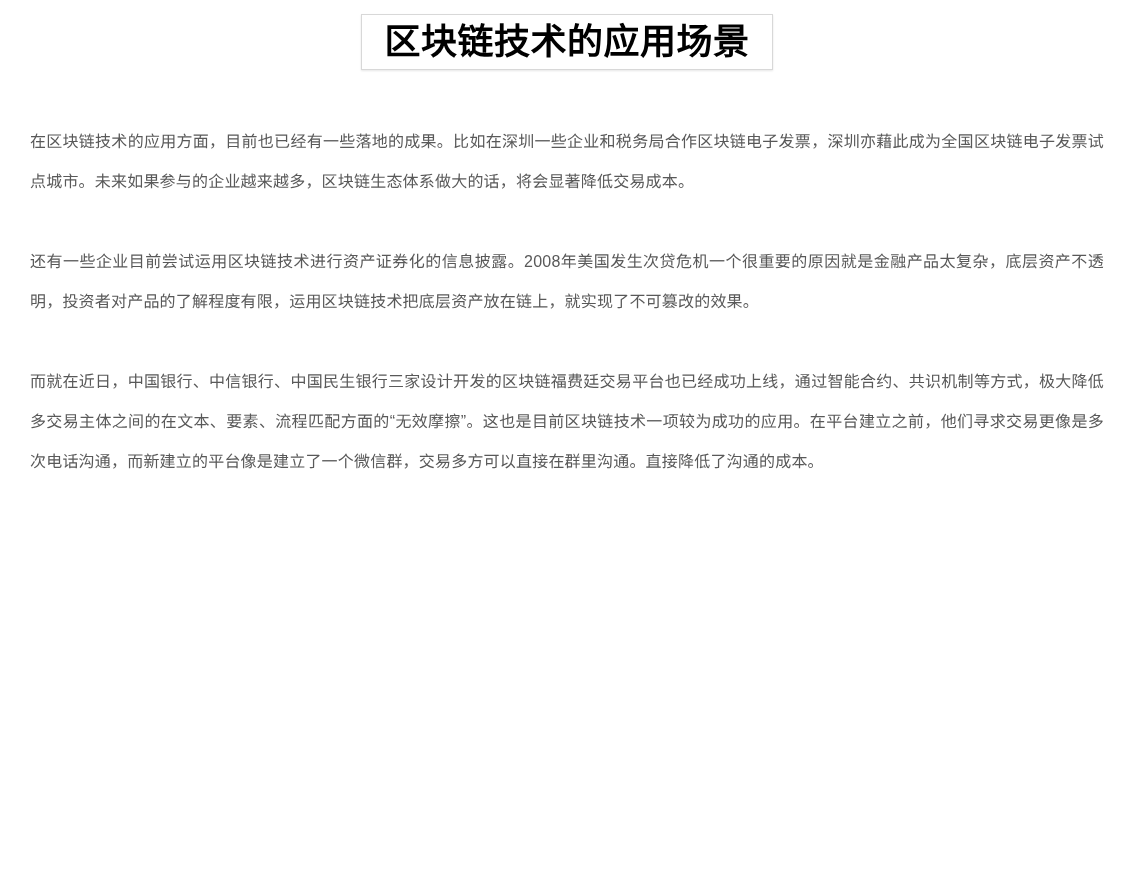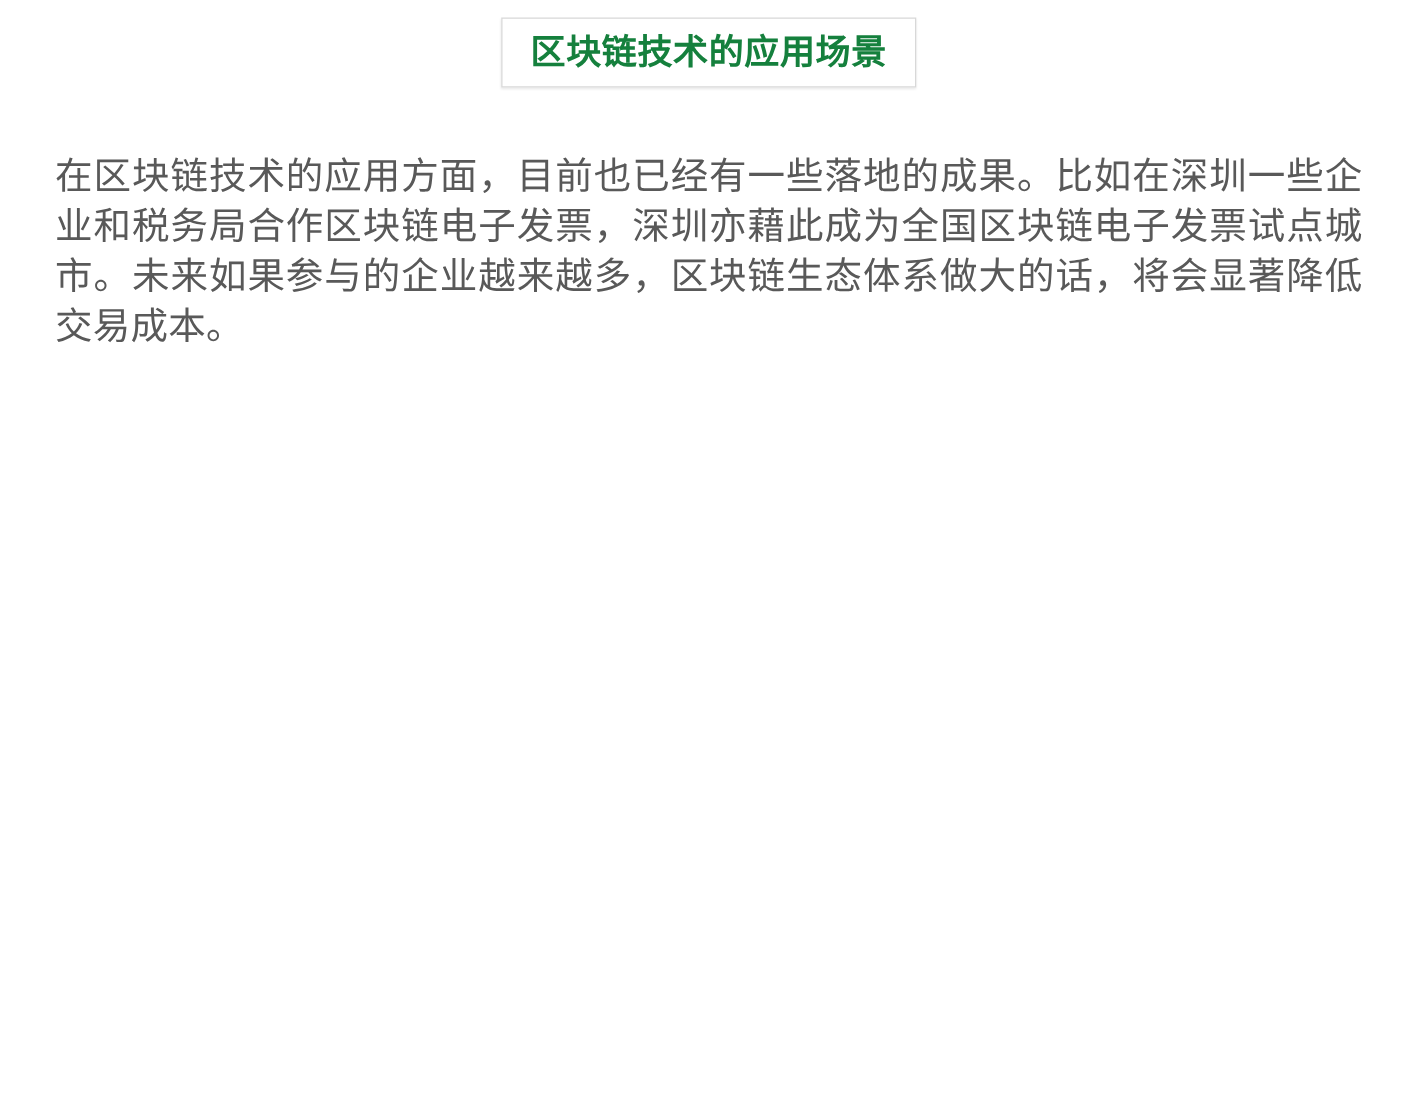--- a/index.html
+++ b/index.html
@@ -16,32 +16,32 @@
   .title-box {
     width: fit-content;
     margin: 14px auto 0 auto;
     padding: 11px 22px;
     border: 1px solid #d8d8d8;
     box-shadow: 0 1px 2px rgba(0,0,0,0.10);
     background: #ffffff;
   }
   .title-box h1 {
     margin: 0;
-    font-size: 28px;
+    font-size: 36px;
     line-height: 32px;
     font-weight: 700;
-    color: #15803d;
+    color: #000000;
     letter-spacing: 0.5px;
   }
   .article {
     margin: 52px 30px 0 30px;
   }
   .article p {
-    margin: 14px;
-    font-size: 30px;
+    margin: 0;
+    font-size: 16px;
     line-height: 40px;
     color: #595959;
     text-align: justify;
     letter-spacing: 0.2px;
   }
   .article p + p {
     margin-top: 40px;
   }
   .article p .bold {
     font-weight: 700;
@@ -52,13 +52,19 @@
 <body>
 
 <div class="title-box">
   <h1>区块链技术的应用场景</h1>
 </div>
 
 <div class="article">
   <p>
     <span>在区块链技术的应用方面，目前也已经有一些落地的成果。比如在深圳一些企业和税务局合作区块链电子发票，深圳亦藉此成为全国区块链电子发票试点城市。未来如果参与的企业越来越多，区块链生态体系做大的话，将会显著降低交易成本。</span>
   </p>
+  <p>
+    <span>还有一些企业目前尝试运用区块链技术进行资产证券化的信息披露。2008年美国发生次贷危机一个很重要的原因就是金融产品太复杂，底层资产不透明，投资者对产品的了解程度有限，运用区块链技术把底层资产放在链上，就实现了不可篡改的效果。</span>
+  </p>
+  <p>
+    <span>而就在近日，中国银行、中信银行、中国民生银行三家设计开发的区块链福费廷交易平台也已经成功上线，通过智能合约、共识机制等方式，极大降低多交易主体之间的在文本、要素、流程匹配方面的“无效摩擦”。这也是目前区块链技术一项较为成功的应用。在平台建立之前，他们寻求交易更像是多次电话沟通，而新建立的平台像是建立了一个微信群，交易多方可以直接在群里沟通。直接降低了沟通的成本。</span>
+  </p>
 </div>
 
 </body></html>

